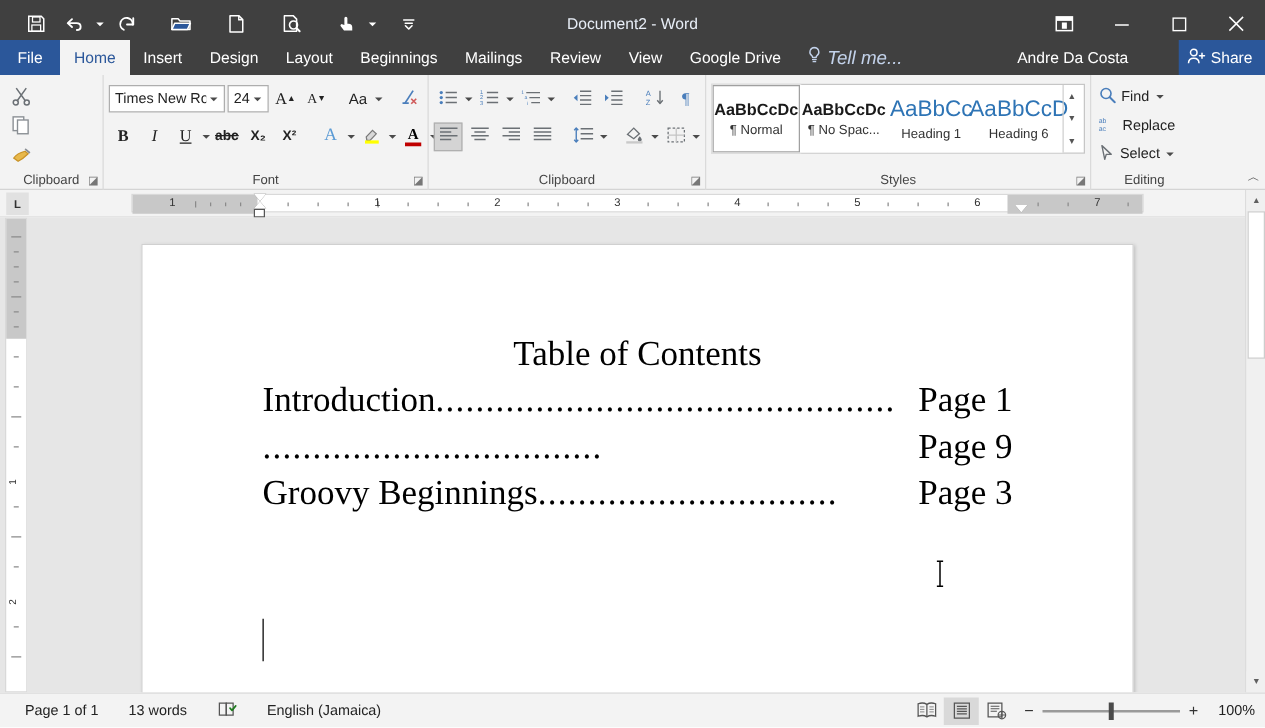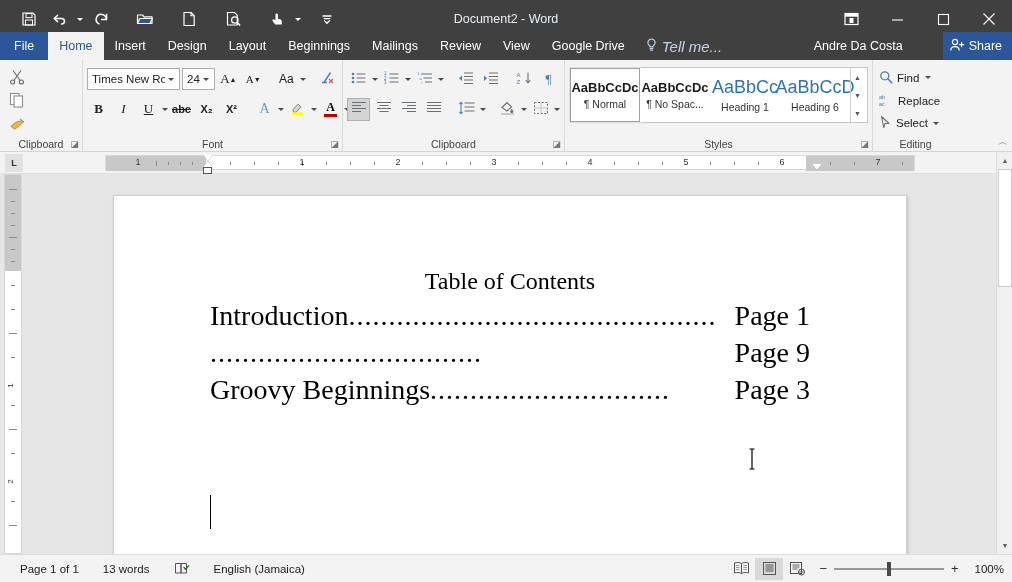--- a/index.html
+++ b/index.html
@@ -179,21 +179,21 @@
   .page {
     position: absolute; left: 113px; top: 21px; width: 794px; height: 420px;
     background: #fff; border: 1px solid #d0d0d0;
     box-shadow: 1px 1px 3px rgba(0,0,0,0.18);
   }
   .doc-body {
     padding: 70px 96px 0 96px;
     font-family: "Liberation Serif", serif;
     color: #000;
   }
-  .doc-title { text-align: center; font-size: 24px; line-height: 1.28; }
+  .doc-title { text-align: center; font-size: 28px; line-height: 1.28; }
   .toc-line { font-size: 28px; line-height: 1.33; white-space: nowrap; display: flex; }
   .toc-label { }
   .toc-dots { flex: 1; overflow: hidden; letter-spacing: 1px; }
   .toc-page { }
   .caret-line { position: absolute; left: 96px; top: 299px; width: 1px; height: 34px; background: #000; }
   .ibeam {
     position: absolute; left: 748px; top: 448px; width: 2px; height: 22px;
     z-index: 5;
   }
 

